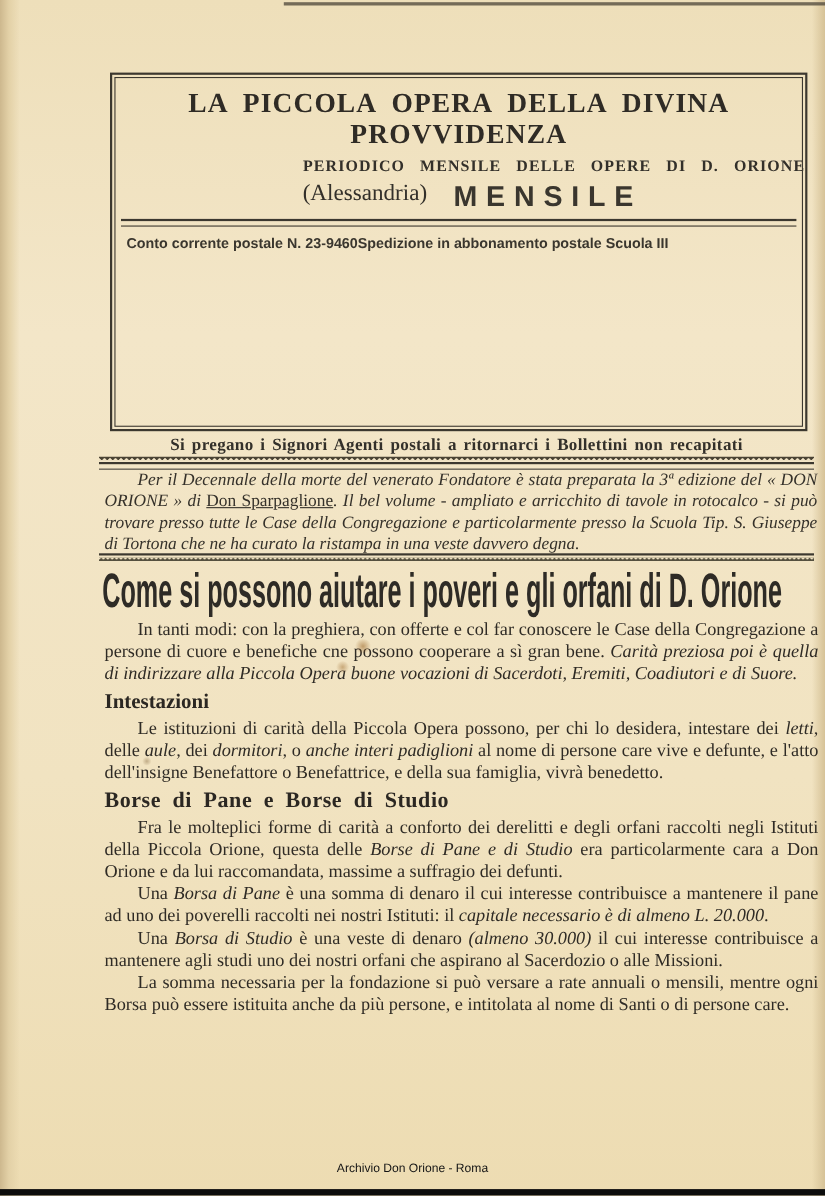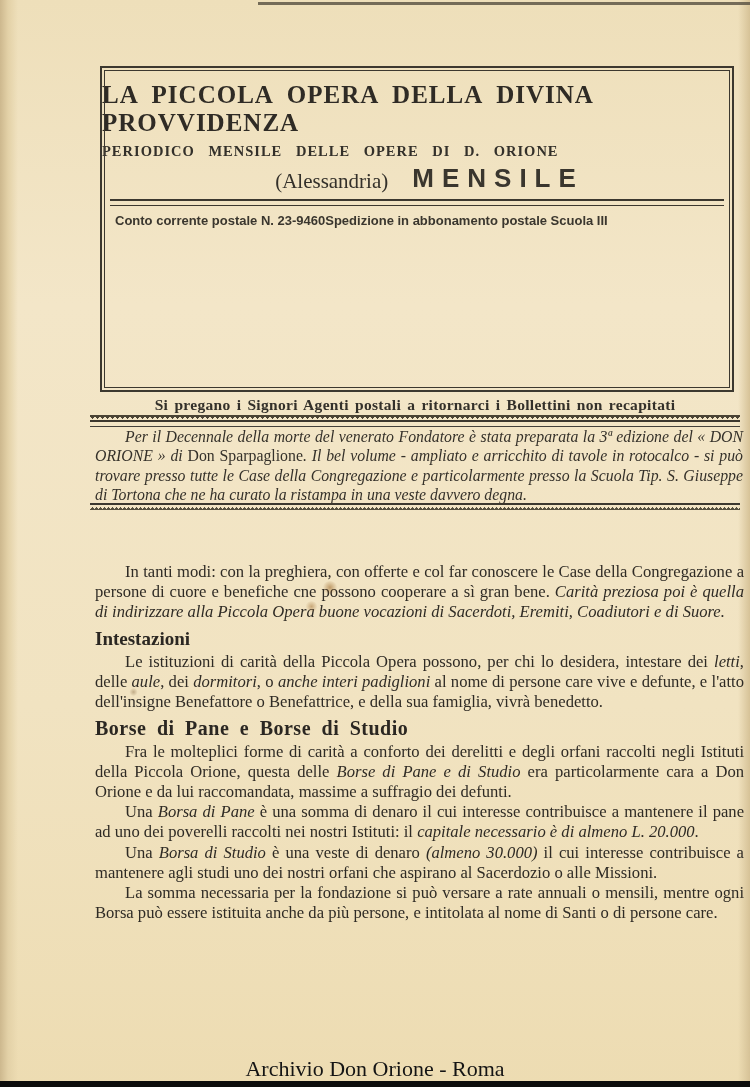--- a/index.html
+++ b/index.html
@@ -18,25 +18,25 @@
   .edge-right { position:absolute; right:0; top:0; bottom:0; width:12px;
     background:linear-gradient(270deg,#d6c297 0%,rgba(214,194,151,0) 100%); }
   .top-line { position:absolute; top:2px; left:258px; width:492px; height:3px;
     background:#554d40; opacity:.8; }
 
   
   .masthead-box { position:absolute; left:100px; top:66px; width:634px; height:326px;
     border:2px solid #3c382f; box-sizing:border-box; }
   .masthead-box::after { content:""; position:absolute; inset:2px;
     border:1px solid #3c382f; pointer-events:none; }
-  .mh-title { margin-top:13px; text-align:left; font-weight:bold; font-size:25px;
+  .mh-title { margin-top:13px; text-align:center; font-weight:bold; font-size:25px;
     letter-spacing:1px; word-spacing:7px; color:#2f2b25; }
-  .mh-subtitle { margin-top:6px; text-align:left; font-weight:bold; font-size:14.5px;
+  .mh-subtitle { margin-top:6px; text-align:right; font-weight:bold; font-size:14.5px;
     letter-spacing:1px; word-spacing:9px; }
-  .mh-place { margin-top:3px; display:flex; justify-content:center; align-items:flex-end; gap:24px;padding-left:25px; }
+  .mh-place { margin-top:3px; display:flex; justify-content:center; align-items:flex-start; gap:24px;padding-left:25px; }
   .mh-alessandria { font-size:21px; }
   .mh-tortona { font-family:"Liberation Sans", sans-serif; font-size:26px; font-weight:bold;
     letter-spacing:8px; color:#3a362e; }
   .mh-divider { margin:5px 8px 0 8px; height:4px;
     border-top:2px solid #3c382f; border-bottom:1px solid #3c382f; }
   .mh-postal { display:flex; padding:7px 13px 0 13px;
     font-family:"Liberation Sans", sans-serif; font-weight:bold; font-size:13px; color:#3a362e; }
 
   .postal-notice { position:absolute; top:396px; left:90px; width:650px; text-align:center;
     font-weight:bold; font-size:15.5px; letter-spacing:.3px; word-spacing:2px; }
@@ -49,37 +49,37 @@
   .dline { margin-top:1px; height:4px; border-top:2px solid #3c382f; border-bottom:1px solid #43403a; }
   .deco2 { top:503px; }
   .sline { height:2px; background:#3c382f; }
   .saw-down { margin-top:2px; height:3px; background-repeat:repeat-x;
     background-image:conic-gradient(from 135deg at 50% 0%, #55503f 0deg 90deg, rgba(0,0,0,0) 90deg 360deg);
     background-size:4px 3px; }
 
   .announcement { position:absolute; top:427px; left:95px; width:648px;
     font-size:15.8px; line-height:19.4px; font-style:italic; text-align:justify;
     text-indent:30px; color:#35312a; }
-  .rm { font-style:normal; }
+  .rm { font-style:normal;text-decoration:underline; }
   .it { font-style:italic; }
   .bd { font-weight:bold; }
 
   .article-title { position:absolute; top:513px; left:93px; width:652px; height:48px;
     font-family:"Liberation Sans", sans-serif; font-weight:bold; font-size:44px;
     white-space:nowrap; color:#2e2b26; }
   .article-title span { display:inline-block; transform:scaleX(.52); transform-origin:left center; }
 
   .body-col { position:absolute; top:562px; left:95px; width:649px;
     font-size:16.6px; line-height:20.2px; color:#2f2b25; }
   .body-col p { margin:0; text-align:justify; text-indent:30px; }
   .sec-h { margin:6px 0 3px 0; font-size:19px; font-weight:bold; color:#2b2722; }
   .sec-h2 { font-size:20px; letter-spacing:.5px; word-spacing:5px; }
 
   .watermark { position:absolute; top:1056px; left:0; width:750px; text-align:center;
-    font-family:Liberation Serif, serif; font-size:22px; color:#141414; }
+    font-family:Liberation Sans, sans-serif; font-size:11px; color:#141414; }
   .bottom-bar { position:absolute; bottom:0; left:0; width:750px; height:6px; background:#0c0c0c; }
 
   .stain { position:absolute; border-radius:50%; pointer-events:none; }
   .stain1 { left:322px; top:581px; width:16px; height:13px;
     background:radial-gradient(circle, rgba(151,97,33,.55) 0%, rgba(151,97,33,0) 70%); }
   .stain2 { left:305px; top:601px; width:13px; height:11px;
     background:radial-gradient(circle, rgba(151,97,33,.45) 0%, rgba(151,97,33,0) 70%); }
   .stain3 { left:129px; top:688px; width:9px; height:8px;
     background:radial-gradient(circle, rgba(120,90,50,.4) 0%, rgba(120,90,50,0) 70%); }
 </style>
@@ -113,20 +113,23 @@
     <div class="dline"></div>
   </div>
 
   <div class="announcement"><span class="it">Per il Decennale della morte del venerato Fondatore è stata preparata la 3ª edizione del « DON ORIONE » </span><span class="it">di </span><span class="rm">Don Sparpaglione</span><span class="it">. </span><span class="it">Il bel volume - ampliato e arricchito di tavole in rotocalco - si può trovare presso tutte le Case della Congregazione e particolarmente presso la Scuola Tip. S. Giuseppe di Tortona che ne ha curato la ristampa in una veste davvero degna.</span></div>
 
   <div class="deco deco2">
     <div class="sline"></div>
     <div class="saw-down"></div>
   </div>
 
+  <div class="article-title">
+    <span>Come si possono aiutare i poveri e gli orfani di D. Orione</span>
+  </div>
 
   <div class="body-col">
     <p><span>In tanti modi: con la preghiera, con offerte e col far conoscere le Case della Congregazione a persone di cuore e benefiche cne possono cooperare a sì gran bene. </span><span class="it">Carità preziosa poi è quella di indirizzare alla Piccola Opera buone vocazioni di Sacerdoti, Eremiti, Coadiutori e di Suore.</span></p>
     <div class="sec-h">Intestazioni</div>
     <p><span>Le istituzioni di carità della Piccola Opera possono, per chi lo desidera, intestare dei </span><span class="it">letti</span><span>, delle </span><span class="it">aule</span><span>, dei </span><span class="it">dormitori</span><span>, o </span><span class="it">anche interi padiglioni</span><span> al nome di persone care vive e defunte, e l'atto dell'insigne Benefattore o Benefattrice, e della sua famiglia, vivrà benedetto.</span></p>
     <div class="sec-h sec-h2">Borse di Pane e Borse di Studio</div>
     <p><span>Fra le molteplici forme di carità a conforto dei derelitti e degli orfani raccolti negli Istituti della Piccola Orione, questa delle </span><span class="it">Borse di Pane e di Studio</span><span> era particolarmente cara a Don Orione e da lui raccomandata, massime a suffragio dei defunti.</span></p>
     <p><span>Una </span><span class="it">Borsa di Pane</span><span> è una somma di denaro il cui interesse contribuisce a mantenere il pane ad uno dei poverelli raccolti nei nostri Istituti: il </span><span class="it">capitale necessario è di almeno L. 20.000</span><span>.</span></p>
     <p><span>Una </span><span class="it">Borsa di Studio</span><span> è una veste di denaro </span><span class="it">(almeno 30.000)</span><span> il cui interesse contribuisce a mantenere agli studi uno dei nostri orfani che aspirano al Sacerdozio o alle Missioni.</span></p>
     <p><span>La somma necessaria per la fondazione si può versare a rate annuali o mensili, mentre ogni Borsa può essere istituita anche da più persone, e intitolata al nome di Santi o di persone care.</span></p>

